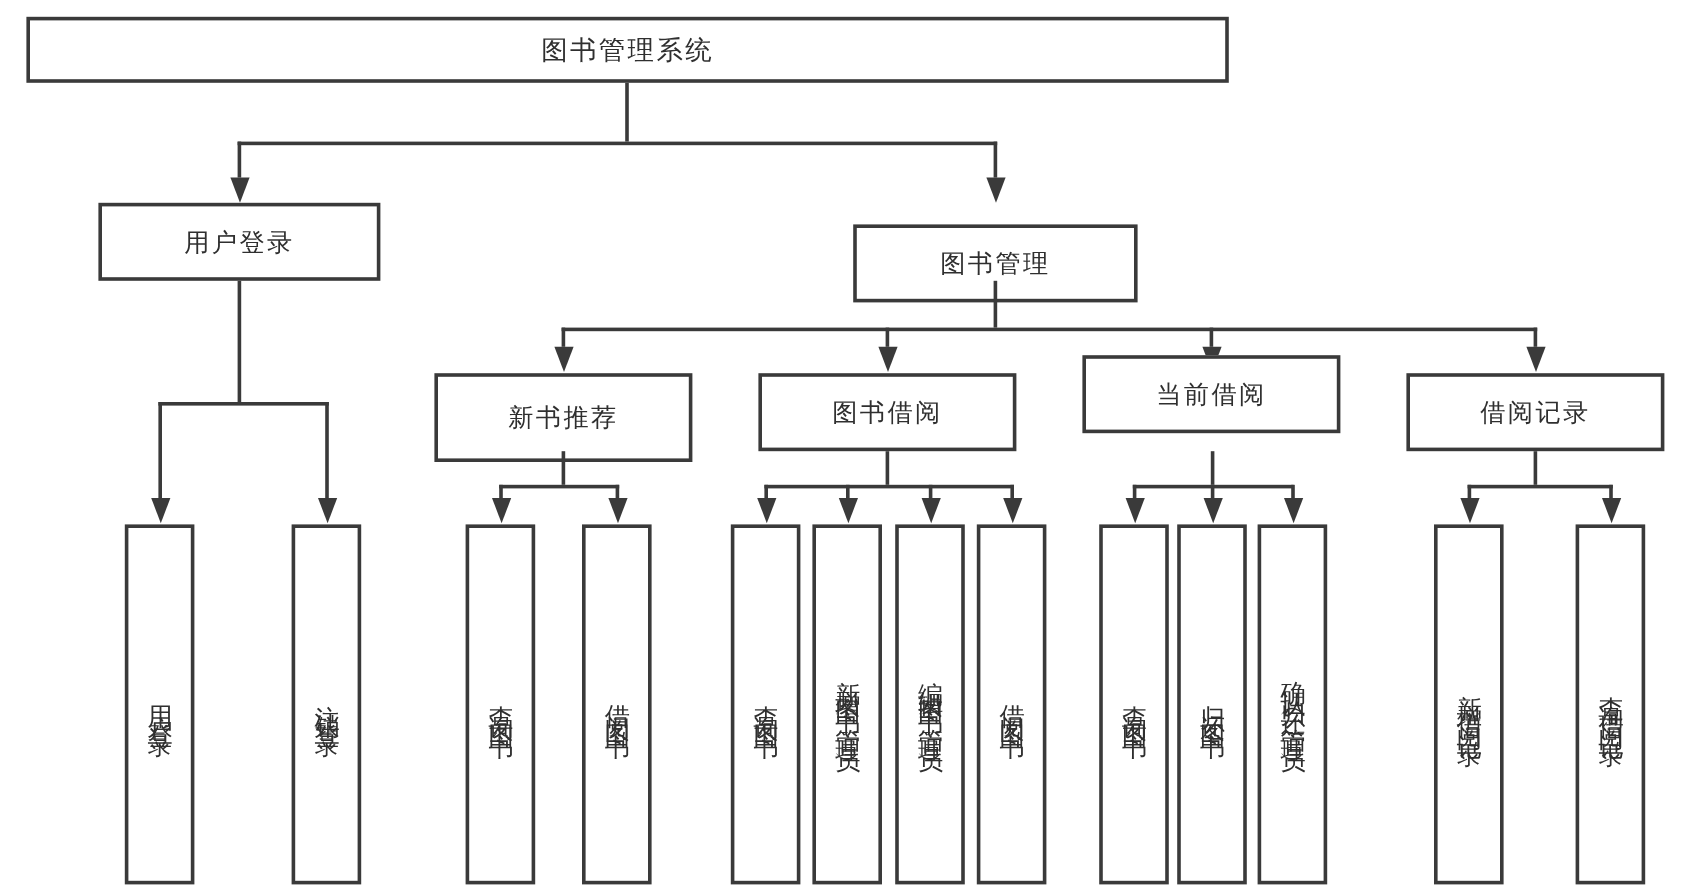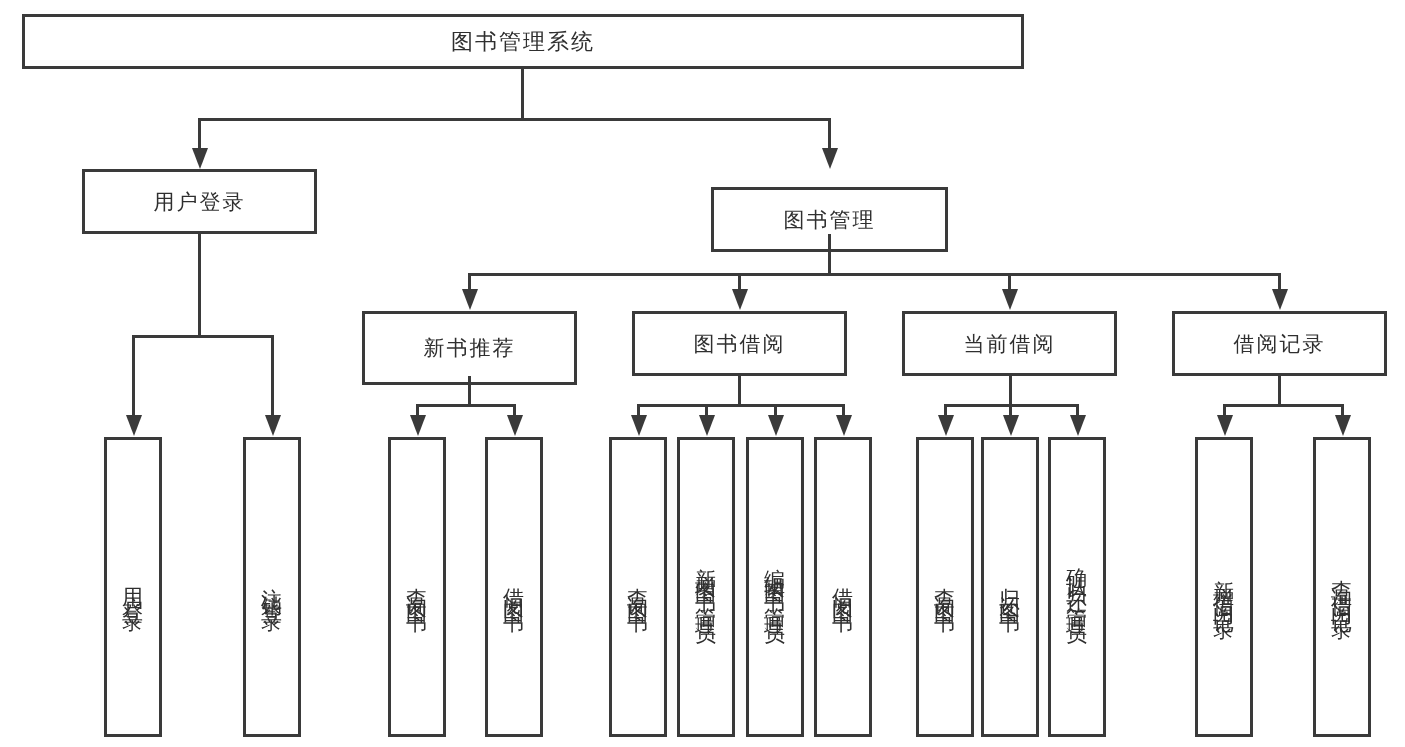--- a/index.html
+++ b/index.html
@@ -74,21 +74,21 @@
 
   <div class="vl" style="left:828px;top:234px;height:39px;"></div>
   <div class="hl" style="left:468px;top:273px;width:813px;"></div>
   <div class="arrow" style="left:468px;top:273px;height:16px;"></div>
   <div class="arrow" style="left:738px;top:273px;height:16px;"></div>
   <div class="arrow" style="left:1008px;top:273px;height:16px;"></div>
   <div class="arrow" style="left:1278px;top:273px;height:16px;"></div>
 
   <div class="box hbox" style="left:362px;top:311px;width:215px;height:74px;">新书推荐</div>
   <div class="box hbox" style="left:632px;top:311px;width:215px;height:65px;">图书借阅</div>
-  <div class="box hbox" style="left:902px;top:311px;width:215px;height:65px;">当前借阅</div>
+  <div class="box hbox" style="left:902px;top:296px;width:215px;height:65px;">当前借阅</div>
   <div class="box hbox" style="left:1172px;top:311px;width:215px;height:65px;">借阅记录</div>
 
   <div class="vl" style="left:468px;top:376px;height:28px;"></div>
   <div class="hl" style="left:416px;top:404px;width:100px;"></div>
   <div class="arrow" style="left:416px;top:404px;height:11px;"></div>
   <div class="arrow" style="left:513px;top:404px;height:11px;"></div>
 
   <div class="vl" style="left:738px;top:376px;height:28px;"></div>
   <div class="hl" style="left:637px;top:404px;width:208px;"></div>
   <div class="arrow" style="left:637px;top:404px;height:11px;"></div>

